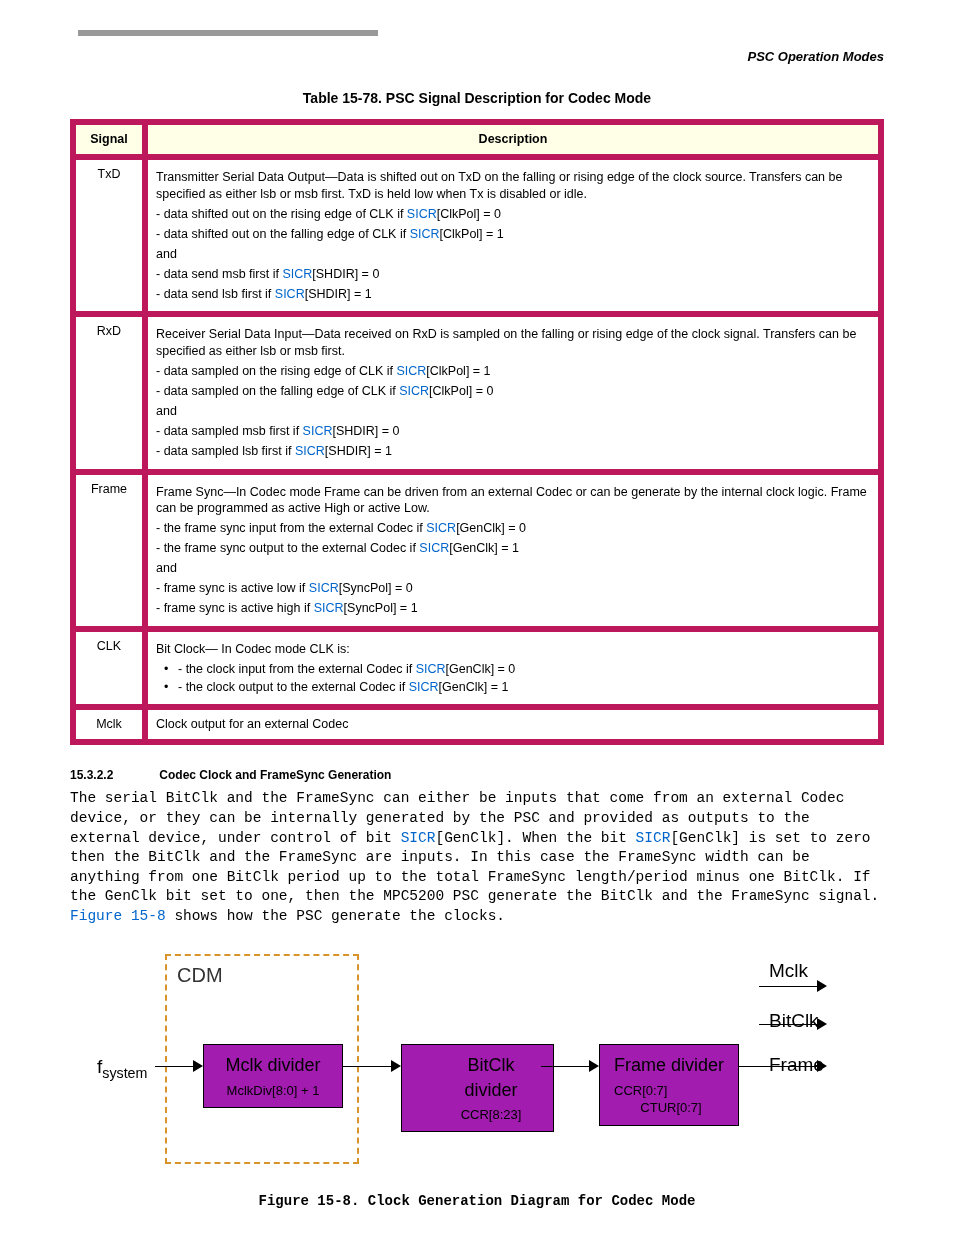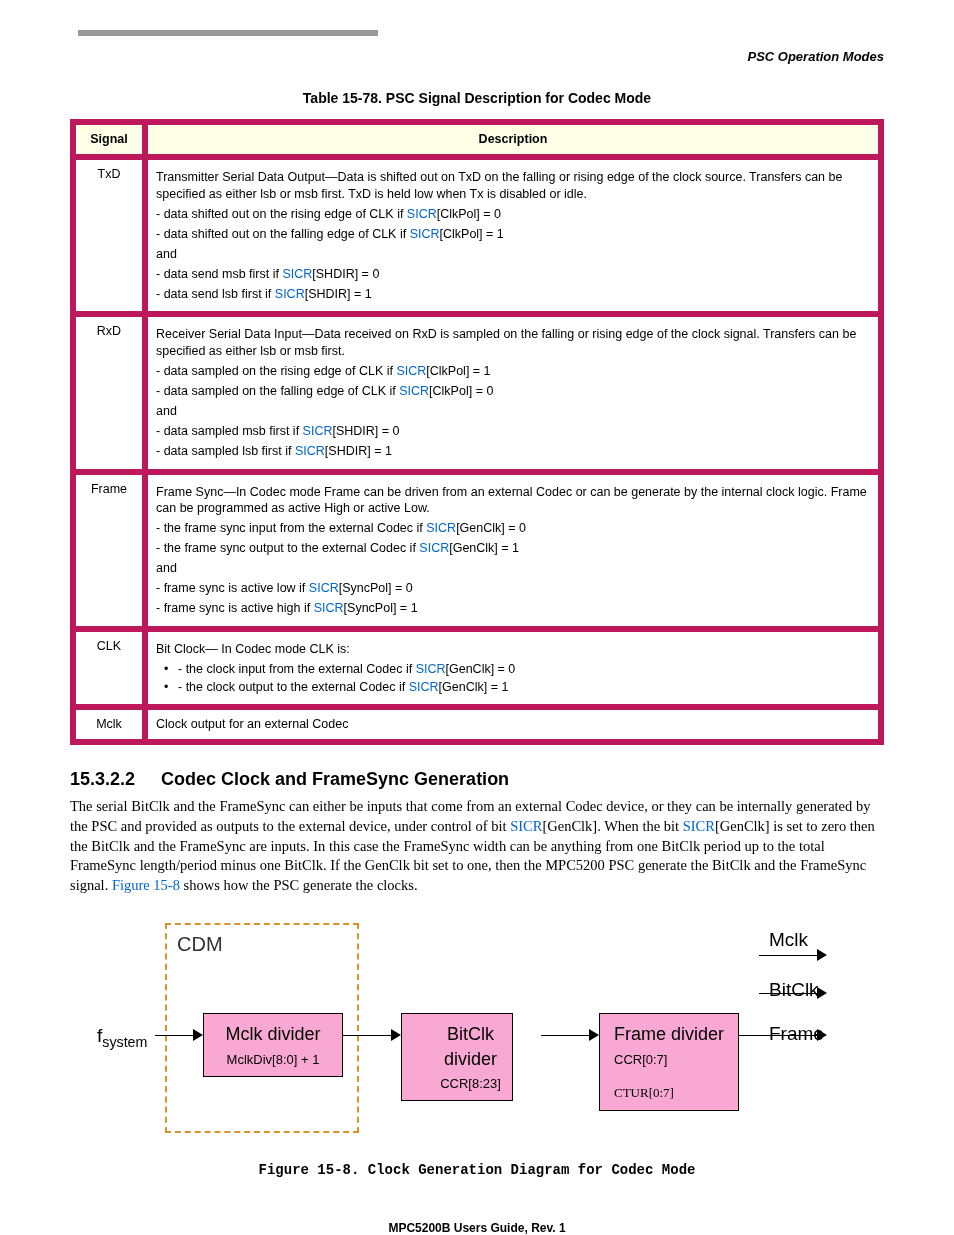--- a/index.html
+++ b/index.html
@@ -18,31 +18,31 @@
     .table-caption { text-align: center; font-weight: bold; font-size: 14px; margin-bottom: 12px; margin-top: 23px; }
     table.signal { border-collapse: collapse; width: 100%; margin: 0 auto 22px auto; }
     table.signal th, table.signal td { border: 6px solid #be185d; padding: 6px 8px; vertical-align: top; font-size: 12.5px; }
     table.signal thead th { background: #ffffe8; text-align: center; font-weight: bold; }
     table.signal td.sig { text-align: center; width: 72px; }
     table.signal .row-p { margin: 3px 0; line-height: 1.35; }
     .link { color: #0066cc; }
     .bul { list-style: none; padding-left: 22px; }
     .bul li { position: relative; margin: 2px 0; }
     .bul li::before { content: "•"; position: absolute; left: -14px; }
-    .sec-head { font-weight: bold; font-size: 18px; margin: 8px 0 6px 0; }
+    .sec-head { font-weight: bold; font-size: 12px; margin: 8px 0 6px 0; }
     .sec-head .num { display: inline-block; width: 86px; }
-    .para { font-family: Liberation Serif, serif; font-size: 14.5px; line-height: 1.35; margin-bottom: 6px; }
+    .para { font-family: Liberation Mono, monospace; font-size: 14.5px; line-height: 1.35; margin-bottom: 6px; }
     .para .link { color: #0066cc; }
     .fig-wrap { margin: 28px 0 18px 0; }
     .diagram { position: relative; height: 210px; width: 760px; margin: 0 auto; font-family: Arial, sans-serif; }
     .dashbox { position: absolute; border: 2px dashed #d8932b; }
     .cdm-box { left: 68px; top: 0; width: 194px; height: 210px; }
     .psc-box { left: 270px; top: 0; width: 380px; height: 210px; }
     .box-label { position: absolute; top: 6px; left: 10px; font-size: 20px; color: #333; }
-    .node { position: absolute; border: 1.5px solid #000; background: #f9a8d4; padding: 8px 10px; text-align: center; }
+    .node { position: absolute; border: 1.5px solid #000; background: #a21caf; padding: 8px 10px; text-align: center; }
     .node .title { font-size: 18px; }
     .node .sub { font-size: 13px; margin-top: 4px; }
     .out-label { position: absolute; font-size: 19px; text-align: left; }
     .in-label { position: absolute; font-size: 19px; }
     .arrow-line { position: absolute; height: 0; border-top: 1.5px solid #000; }
     .arrow-head { position: absolute; width: 0; height: 0; border-left: 10px solid #000; border-top: 6px solid transparent; border-bottom: 6px solid transparent; }
     .fig-caption { text-align: center; font-weight: bold; font-size: 14px; margin-top: 28px; font-family: Liberation Mono, monospace; }
     .footer-center { text-align: center; font-weight: bold; font-size: 12px; margin-top: 40px; }
     .footer-row { display: flex; justify-content: space-between; font-size: 16px; margin-top: 14px; font-family: Arial, sans-serif; }
     sub { font-size: 0.75em; }
@@ -136,32 +136,32 @@
     <div class="arrow-head" style="left:96px; top:106px;"></div>
 
     <div class="node" style="left:106px; top:90px; width:140px;">
       <div class="title">Mclk divider</div>
       <div class="sub">MclkDiv[8:0] + 1</div>
     </div>
 
     <div class="arrow-line" style="left:246px; top:112px; width:50px;"></div>
     <div class="arrow-head" style="left:294px; top:106px;"></div>
 
-    <div class="node" style="left:304px; top:90px; width:112px;padding-left:37px;">
+    <div class="node" style="left:304px; top:90px; width:153px;padding-left:37px;">
       <div class="title">BitClk divider</div>
       <div class="sub">CCR[8:23]</div>
     </div>
 
     <div class="arrow-line" style="left:444px; top:112px; width:50px;"></div>
     <div class="arrow-head" style="left:492px; top:106px;"></div>
 
     <div class="node" style="left:502px; top:90px; width:140px;">
       <div class="title">Frame divider</div>
       <div class="sub" style="text-align:left; padding-left:4px;">CCR[0:7]</div>
-      <div class="sub" style="text-align:left; padding-left:4px; margin-top:16px;font-family:Liberation Serif, serif;">CTUR[0:7]</div>
+      <div class="sub" style="text-align:center; padding-left:4px; margin-top:0;">CTUR[0:7]</div>
     </div>
 
     <div class="out-label" style="left:672px; top:4px;">Mclk</div>
     <div class="arrow-line" style="left:662px; top:32px; width:60px;"></div>
     <div class="arrow-head" style="left:720px; top:26px;"></div>
 
     <div class="out-label" style="left:672px; top:54px;">BitClk</div>
     <div class="arrow-line" style="left:662px; top:70px; width:60px;"></div>
     <div class="arrow-head" style="left:720px; top:64px;"></div>
 

